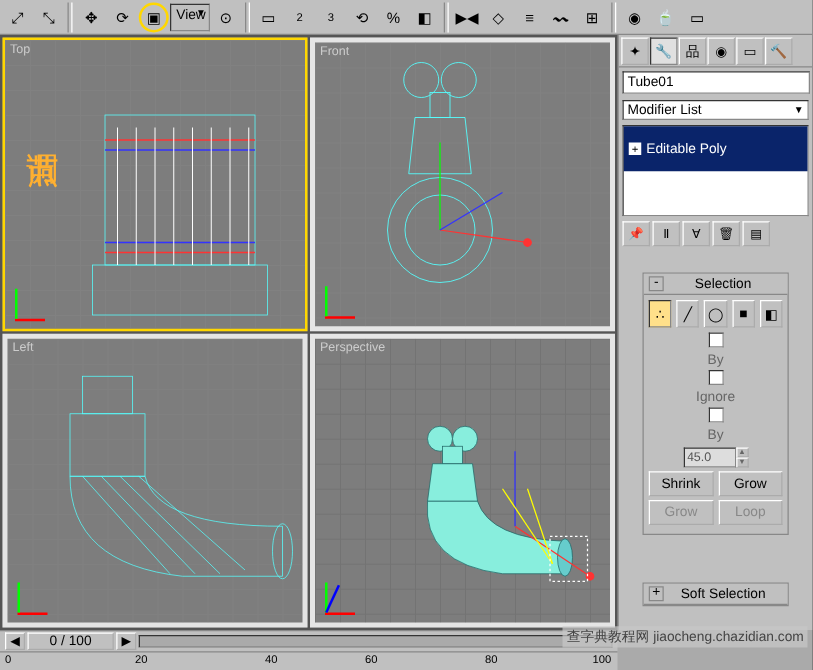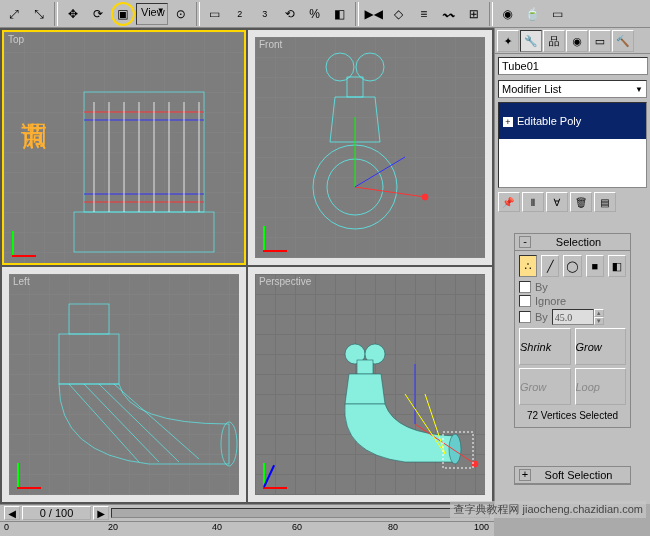--- a/index.html
+++ b/index.html
@@ -4,21 +4,21 @@
 <style>
 * { box-sizing: border-box; margin: 0; padding: 0; font-family: "MS Sans Serif", Arial, sans-serif; font-size: 11px; }
 body { background: #aaa; width: 650px; height: 536px; overflow: hidden; position: relative; }
 .toolbar-top { height: 28px; background: #c0c0c0; display: flex; align-items: center; border-bottom: 1px solid #888; padding: 0 2px; gap: 1px; }
 .tbtn { width: 24px; height: 24px; background: #c0c0c0; border: 1px solid #c0c0c0; display: inline-flex; align-items: center; justify-content: center; font-size: 12px; cursor: pointer; }
 .tbtn.highlighted { border: 2px solid #ffd700; border-radius: 50%; }
 .sep { width: 4px; height: 24px; border-left: 1px solid #888; border-right: 1px solid #fff; margin: 0 2px; }
 .view-dd { height: 22px; background: #c0c0c0; border: 1px inset #888; padding: 2px 2px 2px 4px; position: relative; }
 .main { display: flex; height: 476px; }
 .viewports { width: 494px; height: 476px; background: #555; display: grid; grid-template-columns: 1fr 1fr; grid-template-rows: 1fr 1fr; gap: 2px; padding: 2px; position: relative; }
-.vp { background: #7d7d7d; position: relative; border: 7px solid #e5e5e5; overflow: hidden; }
+.vp { background: #7d7d7d; position: relative; border: 4px solid #e5e5e5; overflow: hidden; }
 .vp.active { border: 2px solid #ffd700; }
 .vp-label { position: absolute; top: 2px; left: 4px; color: #ccc; font-size: 10px; }
 .vp-grid { position: absolute; inset: 0; background-image: linear-gradient(#888 1px, transparent 1px), linear-gradient(90deg, #888 1px, transparent 1px); background-size: 20px 20px; opacity: 0.4; }
 .vp-darkgrid { position: absolute; inset: 0; background-image: linear-gradient(#6a6a6a 1px, transparent 1px), linear-gradient(90deg, #6a6a6a 1px, transparent 1px); background-size: 20px 20px; opacity: 0.5; }
 .axis { position: absolute; bottom: 8px; left: 8px; }
 .axis-x { width: 24px; height: 2px; background: #f00; position: absolute; }
 .axis-y { width: 2px; height: 24px; background: #0f0; position: absolute; bottom: 0; }
 .axis-z { width: 2px; height: 24px; background: #00f; position: absolute; bottom: 0; transform: rotate(25deg); transform-origin: bottom; }
 .annotation { position: absolute; left: 15px; top: 70px; color: #ffb030; font-size: 26px; font-family: "KaiTi", serif; line-height: 1.1; writing-mode: vertical-rl; text-orientation: upright; }
 .cursor { position: absolute; top: 38px; left: 44px; font-size: 16px; color: #fff; }
@@ -36,28 +36,28 @@
 .stack-btns { margin: 2px 3px; display: flex; gap: 2px; }
 .sbtn { width: 22px; height: 20px; border: 1px outset #fff; background: #c0c0c0; display: flex; align-items: center; justify-content: center; font-size: 10px; }
 .rollout { margin: 19px; border: 1px solid #888; background: #c0c0c0; }
 .rollout-hdr { background: #c0c0c0; padding: 2px 4px; text-align: center; border-bottom: 1px solid #888; font-size: 11px; }
 .rollout-hdr::before { content: "-"; float: left; border: 1px solid #888; width: 10px; height: 10px; line-height: 8px; text-align: center; }
 .rollout-hdr.collapsed::before { content: "+"; }
 .rollout-body { padding: 4px; }
 .sel-sub { display: flex; gap: 4px; margin-bottom: 4px; }
 .sub-btn { width: 22px; height: 22px; border: 1px outset #fff; display: flex; align-items: center; justify-content: center; }
 .sub-btn.active { background: #ffe08a; border: 1px inset #888; }
-.chk-row { display: flex; align-items: center; gap: 4px; margin: 2px 0; font-size: 11px; color: #666; }
+.chk-row { display: flex; align-items: center; gap: 4px; margin: 2px 0; font-size: 11px; color: #666; flex-direction: column; }
 .chkbx { width: 12px; height: 12px; border: 1px inset #888; background: #fff; }
 .spin { display: inline-flex; }
-.spin input { width: 42px; height: 16px; border: 1px inset #888; padding: 0 2px; font-size: 10px; background: #ddd; font-family: Liberation Serif, serif; }
+.spin input { width: 42px; height: 16px; border: 1px inset #888; padding: 0 2px; font-size: 10px; background: #ddd; }
 .spin-btns { display: flex; flex-direction: column; }
 .spin-btns div { width: 10px; height: 8px; border: 1px outset #fff; font-size: 6px; text-align: center; line-height: 6px; }
 .btn-row { display: flex; gap: 4px; margin: 3px 0; }
-.pbtn { flex: 1; height: 37px; border: 1px outset #fff; background: #c0c0c0; display: flex; align-items: center; font-size: 11px; font-style: italic; }
+.pbtn { flex: 1; height: 20px; border: 1px outset #fff; background: #c0c0c0; display: flex; align-items: center; justify-content: center; font-size: 11px; }
 .pbtn.dis { color: #888; }
 .status-row { text-align: center; font-size: 10px; padding: 2px; }
 .timeline { position: absolute; bottom: 0; left: 0; right: 156px; height: 32px; background: #c0c0c0; border-top: 1px solid #888; }
 .time-slider { height: 16px; display: flex; align-items: center; padding: 0 4px; gap: 2px; }
 .slider-handle { width: 69px; height: 14px; border: 1px outset #fff; background: #c0c0c0; font-size: 9px; text-align: center; }
 .slider-track { flex: 1; height: 10px; border: 1px inset #888; background: #aaa; }
 .time-ruler { height: 16px; position: relative; border-top: 1px solid #888; display: flex; font-size: 9px; }
 .tick { position: absolute; top: 0; font-size: 9px; }
 .watermark { position: absolute; right: 4px; bottom: 18px; font-size: 11px; color: #444; background: rgba(200,200,200,0.7); padding: 1px 3px; margin-top: 24px; }
 .faucet-svg { position: absolute; }
@@ -285,21 +285,20 @@
             </div>
         </div>
         <div class="btn-row">
           <div class="pbtn dis">
               <span>Grow</span>
             </div>
           <div class="pbtn dis">
               <span>Loop</span>
             </div>
         </div>
-        <div class="status-row">72 Vertices Selected</div>
       </div>
     </div>
 
     <div class="rollout">
       <div class="rollout-hdr collapsed"><span>Soft Selection</span></div>
     </div>
   </div>
 </div>
 
 <div class="timeline">

